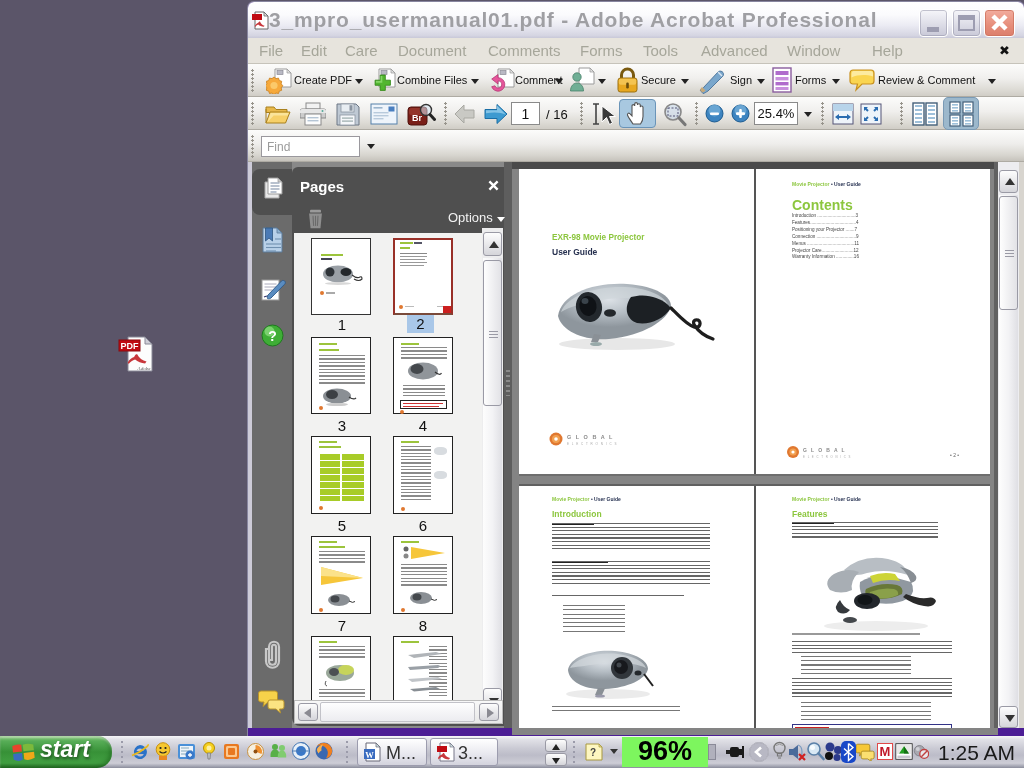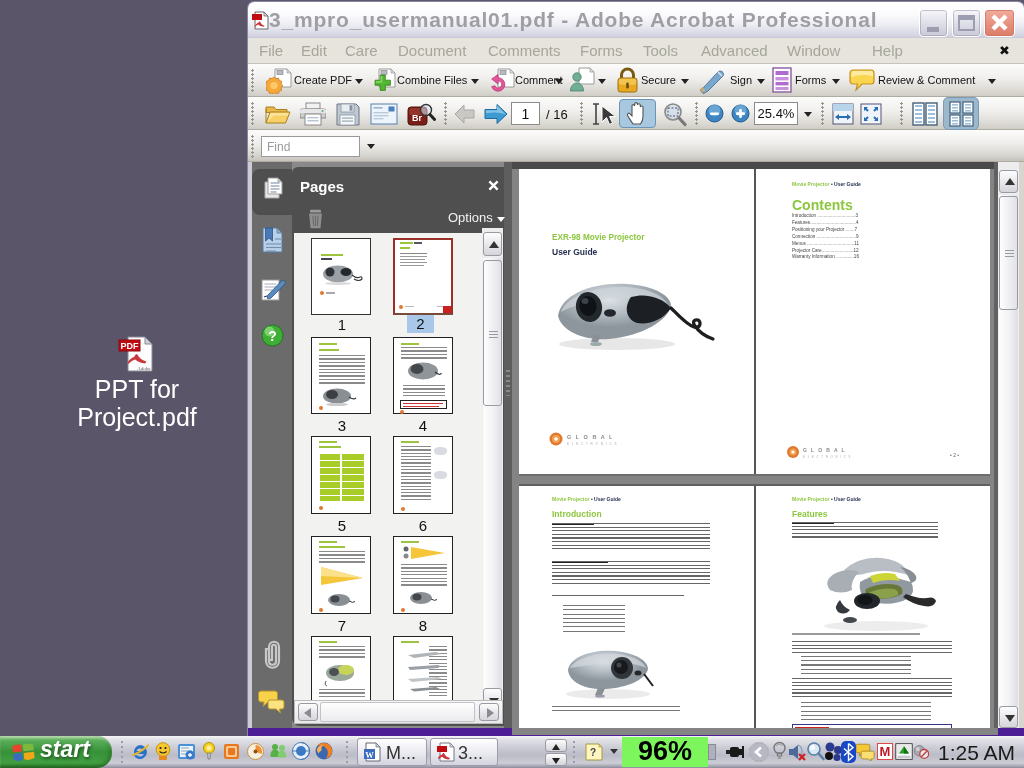--- a/index.html
+++ b/index.html
@@ -112,21 +112,20 @@
 
   <div id="deskicon">
     <svg width="38" height="38" viewBox="0 0 38 38" style="display:block;margin:0 auto;">
       <path d="M10 2 h17 l7 7 v27 h-24 z" fill="#fdfdfd" stroke="#8a8a98" stroke-width="1"></path>
       <path d="M27 2 l7 7 h-7 z" fill="#cfcfd8" stroke="#8a8a98" stroke-width="1"></path>
       <rect x="1" y="5" width="21" height="11" fill="#c00b13" stroke="#8c0a0f" stroke-width="1"></rect>
       <text x="11.5" y="14" font-size="9" font-weight="bold" fill="#fff" text-anchor="middle" font-family="Liberation Sans">PDF</text>
       <path d="M19 19 c2 3.8 5.5 6.8 9.5 7.6 l-1.4 1.9 c-3.8 -0.3 -7.4 -1.7 -10 -3.9 c-2.5 0.7 -4.9 2.2 -6.4 4.4 l-1 -1.5 c1.5 -2.9 3.9 -4.7 6.4 -5.4 c0.7 -1.5 1.5 -2.9 3 -3.1 z" fill="#c8373c"></path>
       <text x="26" y="35" font-size="5" font-style="italic" fill="#555" text-anchor="middle" font-family="Liberation Serif">Adobe</text>
     </svg>
-    <div class="lbl" style="margin-top:2px;">PPT for<br>Project.pdf</div>
   </div>
 
   <div id="win">
     <div id="titlebar">
       <svg class="abs" style="left:4px;top:9px;" width="17" height="19" viewBox="0 0 17 19">
         <path d="M3 1 h9 l4 4 v13 h-13 z" fill="#fff" stroke="#666" stroke-width="1"></path>
         <path d="M12 1 l4 4 h-4 z" fill="#ddd" stroke="#666" stroke-width="0.8"></path>
         <rect x="0" y="3" width="10" height="6" fill="#c00b13"></rect>
         <path d="M8 10.5 c0.8 2.2 2.4 3.8 4.6 4.2 l-0.8 1.1 c-2.2 -0.15 -4.2 -1 -5.6 -2.3 c-1.2 0.45 -2.3 1.4 -3 2.6 l-0.4 -1.1 c0.8 -1.5 2 -2.7 3.5 -3.2 c0.4 -0.8 0.9 -1.4 1.7 -1.3 z" fill="#c8373c"></path>
       </svg>

